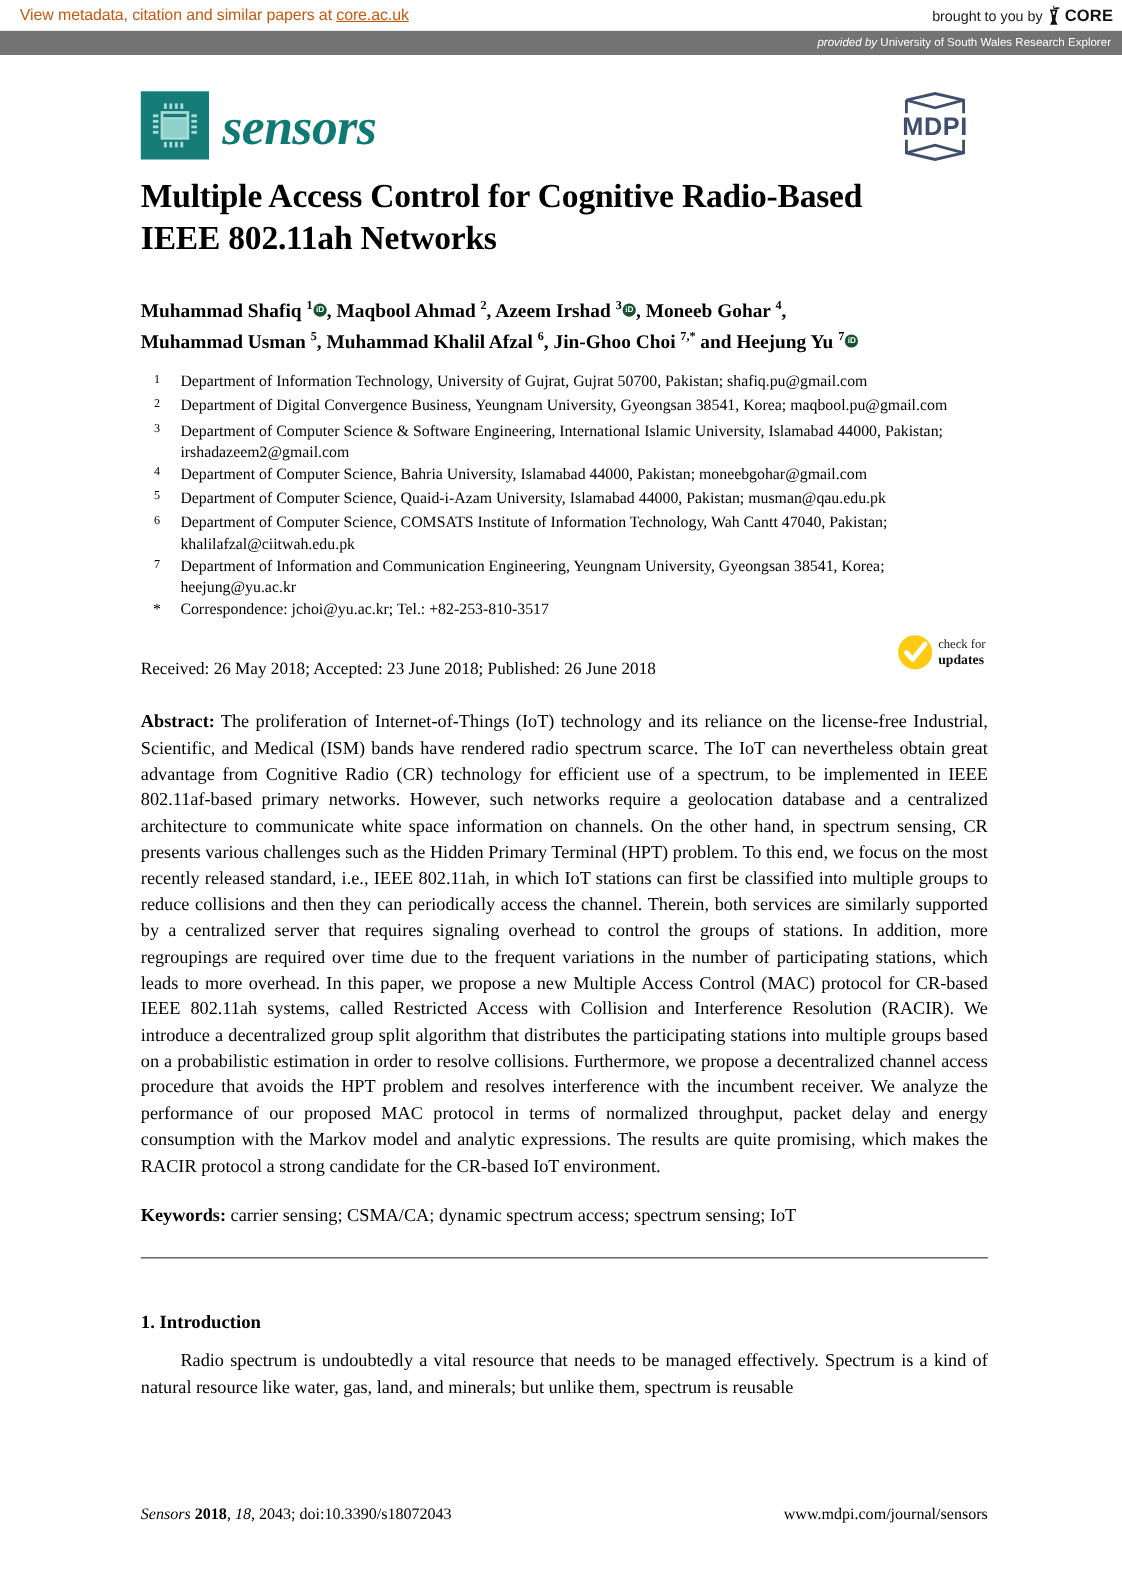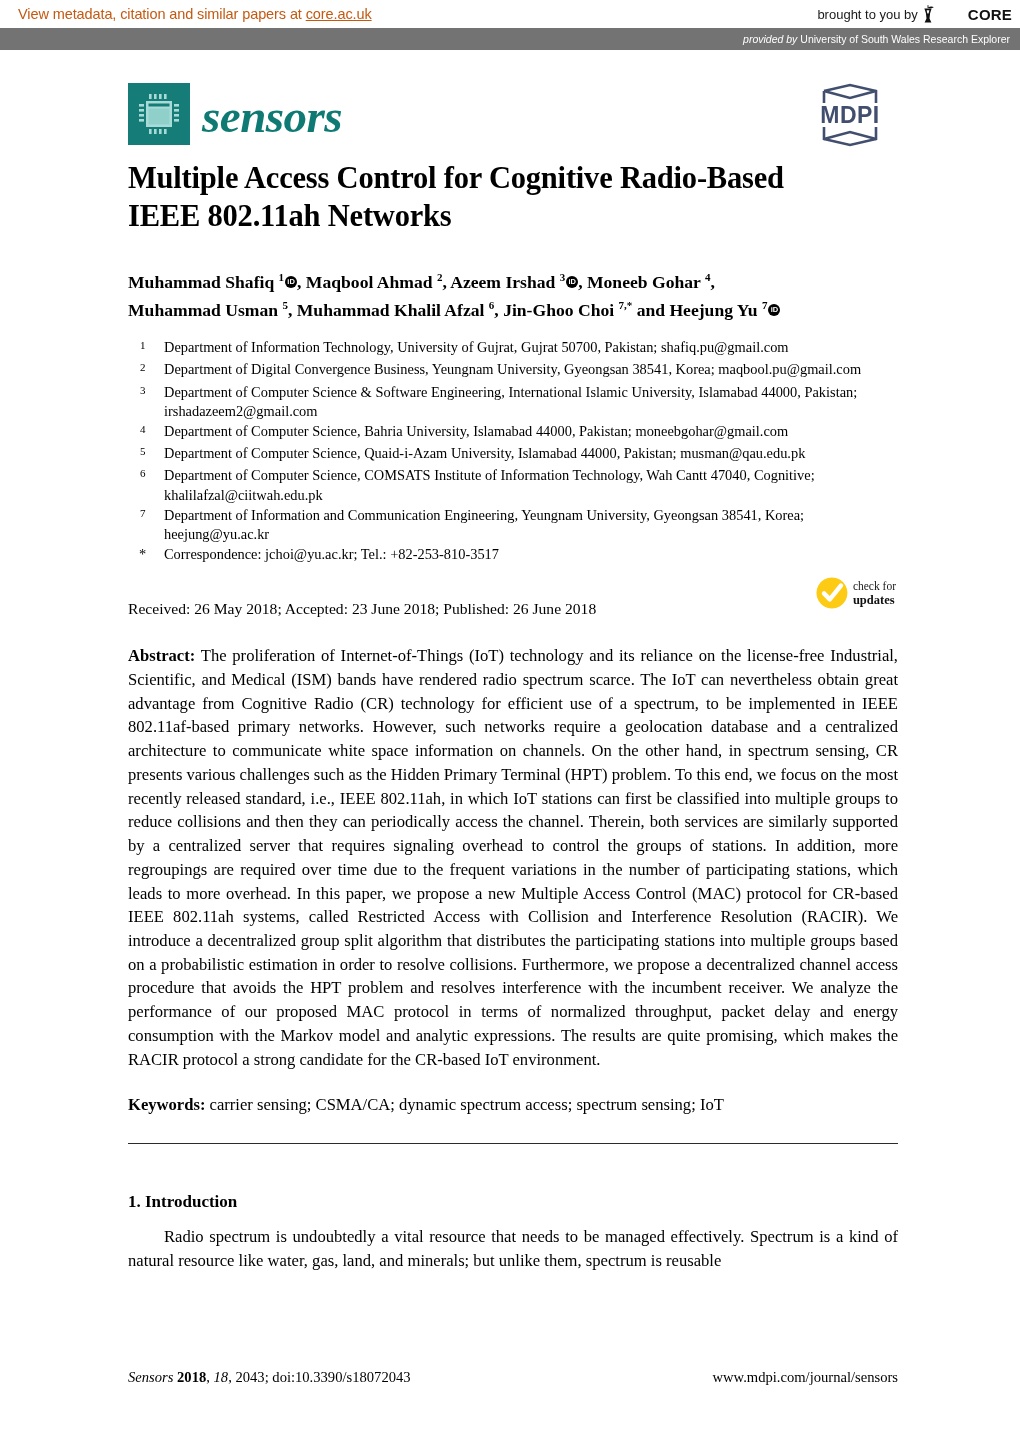--- a/index.html
+++ b/index.html
@@ -44,21 +44,20 @@
     color: #1a1a1a;
     text-align: center;
   }
   .core-apple { width: 14px; height: 20px; display:block; }
   .core-word {
     font-family: "Liberation Sans", sans-serif;
     font-weight: bold;
     font-size: 15px;
     color: #111111;
     letter-spacing: 0.2px;
-    margin-left: 30px;
   }
   .core-strip {
     height: 22px;
     background: #737373;
     display: flex;
     align-items: center;
     justify-content: flex-end;
     padding-right: 10px;
   }
   .core-strip-text {
@@ -120,21 +119,21 @@
     margin-top: 34px;
     font-size: 17.6px;
     font-weight: bold;
     line-height: 1.55;
   }
   .authors sup { font-size: 11px; font-weight: bold; vertical-align: super; }
   .orcid {
     display: inline-block;
     width: 12px; height: 12px;
     border-radius: 50%;
-    background: #000000;
+    background: #14532d;
     color: #ffffff;
     font-family: "Liberation Sans", sans-serif;
     font-size: 7.5px;
     font-weight: bold;
     font-style: normal;
     line-height: 12px;
     text-align: center;
     vertical-align: 4px;
     margin: 0 0 0 1px;
   }
@@ -321,21 +320,21 @@
       <div class="affil-row">
         <div class="affil-mark"><sup>4</sup></div>
         <div class="affil-text">Department of Computer Science, Bahria University, Islamabad 44000, Pakistan; moneebgohar@gmail.com</div>
       </div>
       <div class="affil-row">
         <div class="affil-mark"><sup>5</sup></div>
         <div class="affil-text">Department of Computer Science, Quaid-i-Azam University, Islamabad 44000, Pakistan; musman@qau.edu.pk</div>
       </div>
       <div class="affil-row">
         <div class="affil-mark"><sup>6</sup></div>
-        <div class="affil-text">Department of Computer Science, COMSATS Institute of Information Technology, Wah Cantt 47040, Cognitive; khalilafzal@ciitwah.edu.pk</div>
+        <div class="affil-text">Department of Computer Science, COMSATS Institute of Information Technology, Wah Cantt 47040, Pakistan; khalilafzal@ciitwah.edu.pk</div>
       </div>
       <div class="affil-row">
         <div class="affil-mark"><sup>7</sup></div>
         <div class="affil-text">Department of Information and Communication Engineering, Yeungnam University, Gyeongsan 38541, Korea; heejung@yu.ac.kr</div>
       </div>
       <div class="affil-row">
         <div class="affil-mark star">*</div>
         <div class="affil-text">Correspondence: jchoi@yu.ac.kr; Tel.: +82-253-810-3517</div>
       </div>
     </div>

